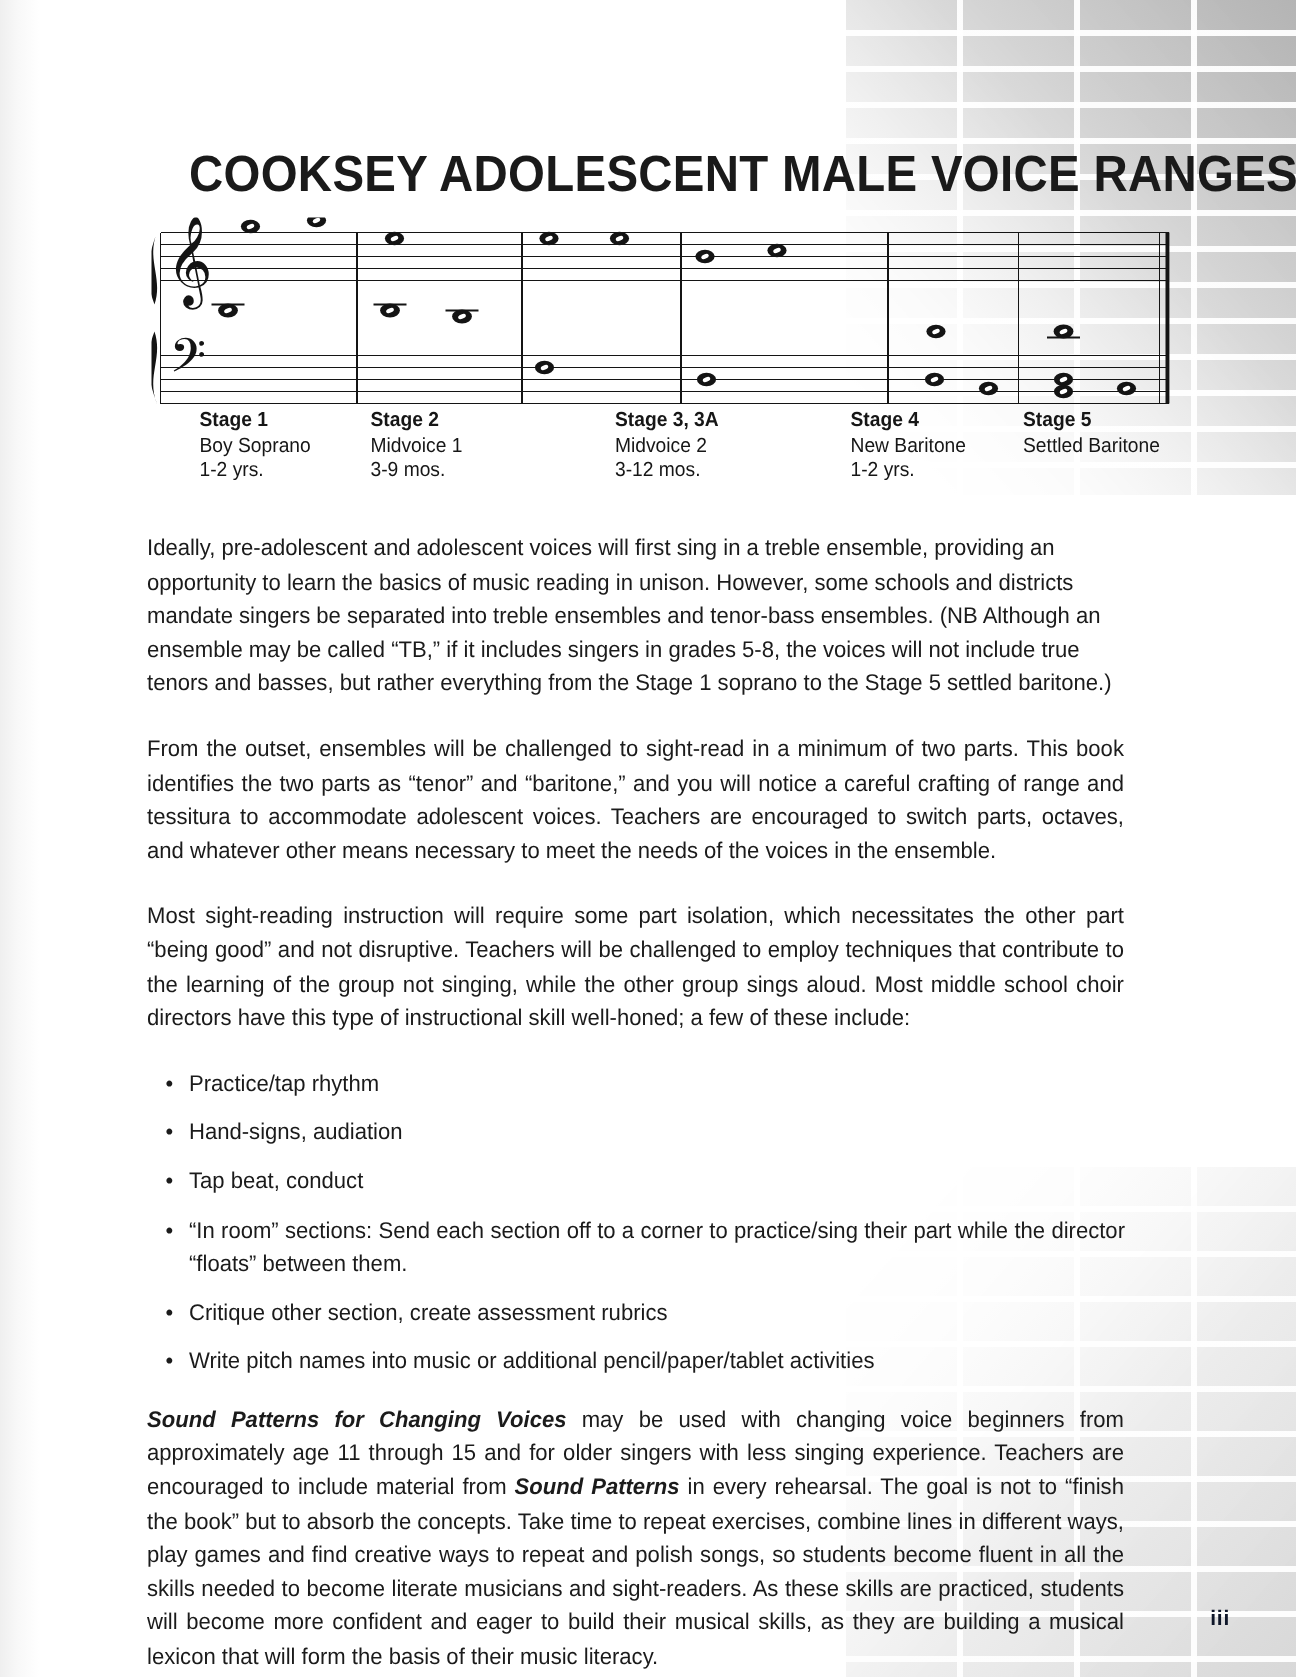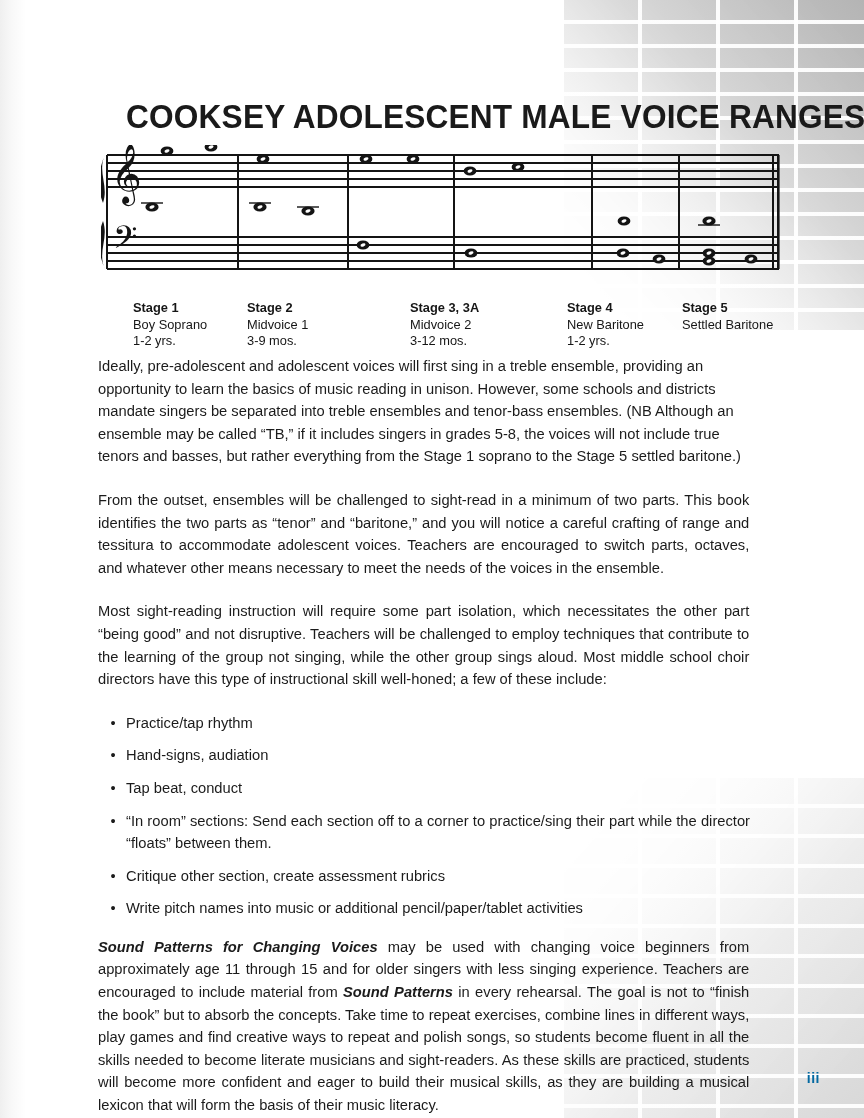--- a/index.html
+++ b/index.html
@@ -83,21 +83,21 @@
     top: 145px;
     width: 684px;
     height: 130px;
   }
   .music svg { display:block; }
 
   
   .stages {
     position: absolute;
     left: 133px;
-    top: 300px;
+    top: 272px;
     width: 655px;
     height: 56px;
   }
   .stage {
     position: absolute;
     top: 0;
     font-size: 13.5px;
     line-height: 16.5px;
     color: #161616;
     white-space: nowrap;
@@ -151,21 +151,21 @@
   }
   .bullets li.wide { text-align: justify; }
   b.bold-it { font-weight: 700; font-style: italic; }
 
   .folio {
     position: absolute;
     right: 44px;
     bottom: 32px;
     font-size: 14px;
     font-weight: 700;
-    color: #0369a1;
+    color: #0f172a;
     letter-spacing: 0.5px;
     z-index: 3;
   }
 </style>
 </head>
 <body>
 
 <div class="deco deco-l"></div>
 <div class="deco deco-tr"></div>
 <div class="deco deco-br"></div>

